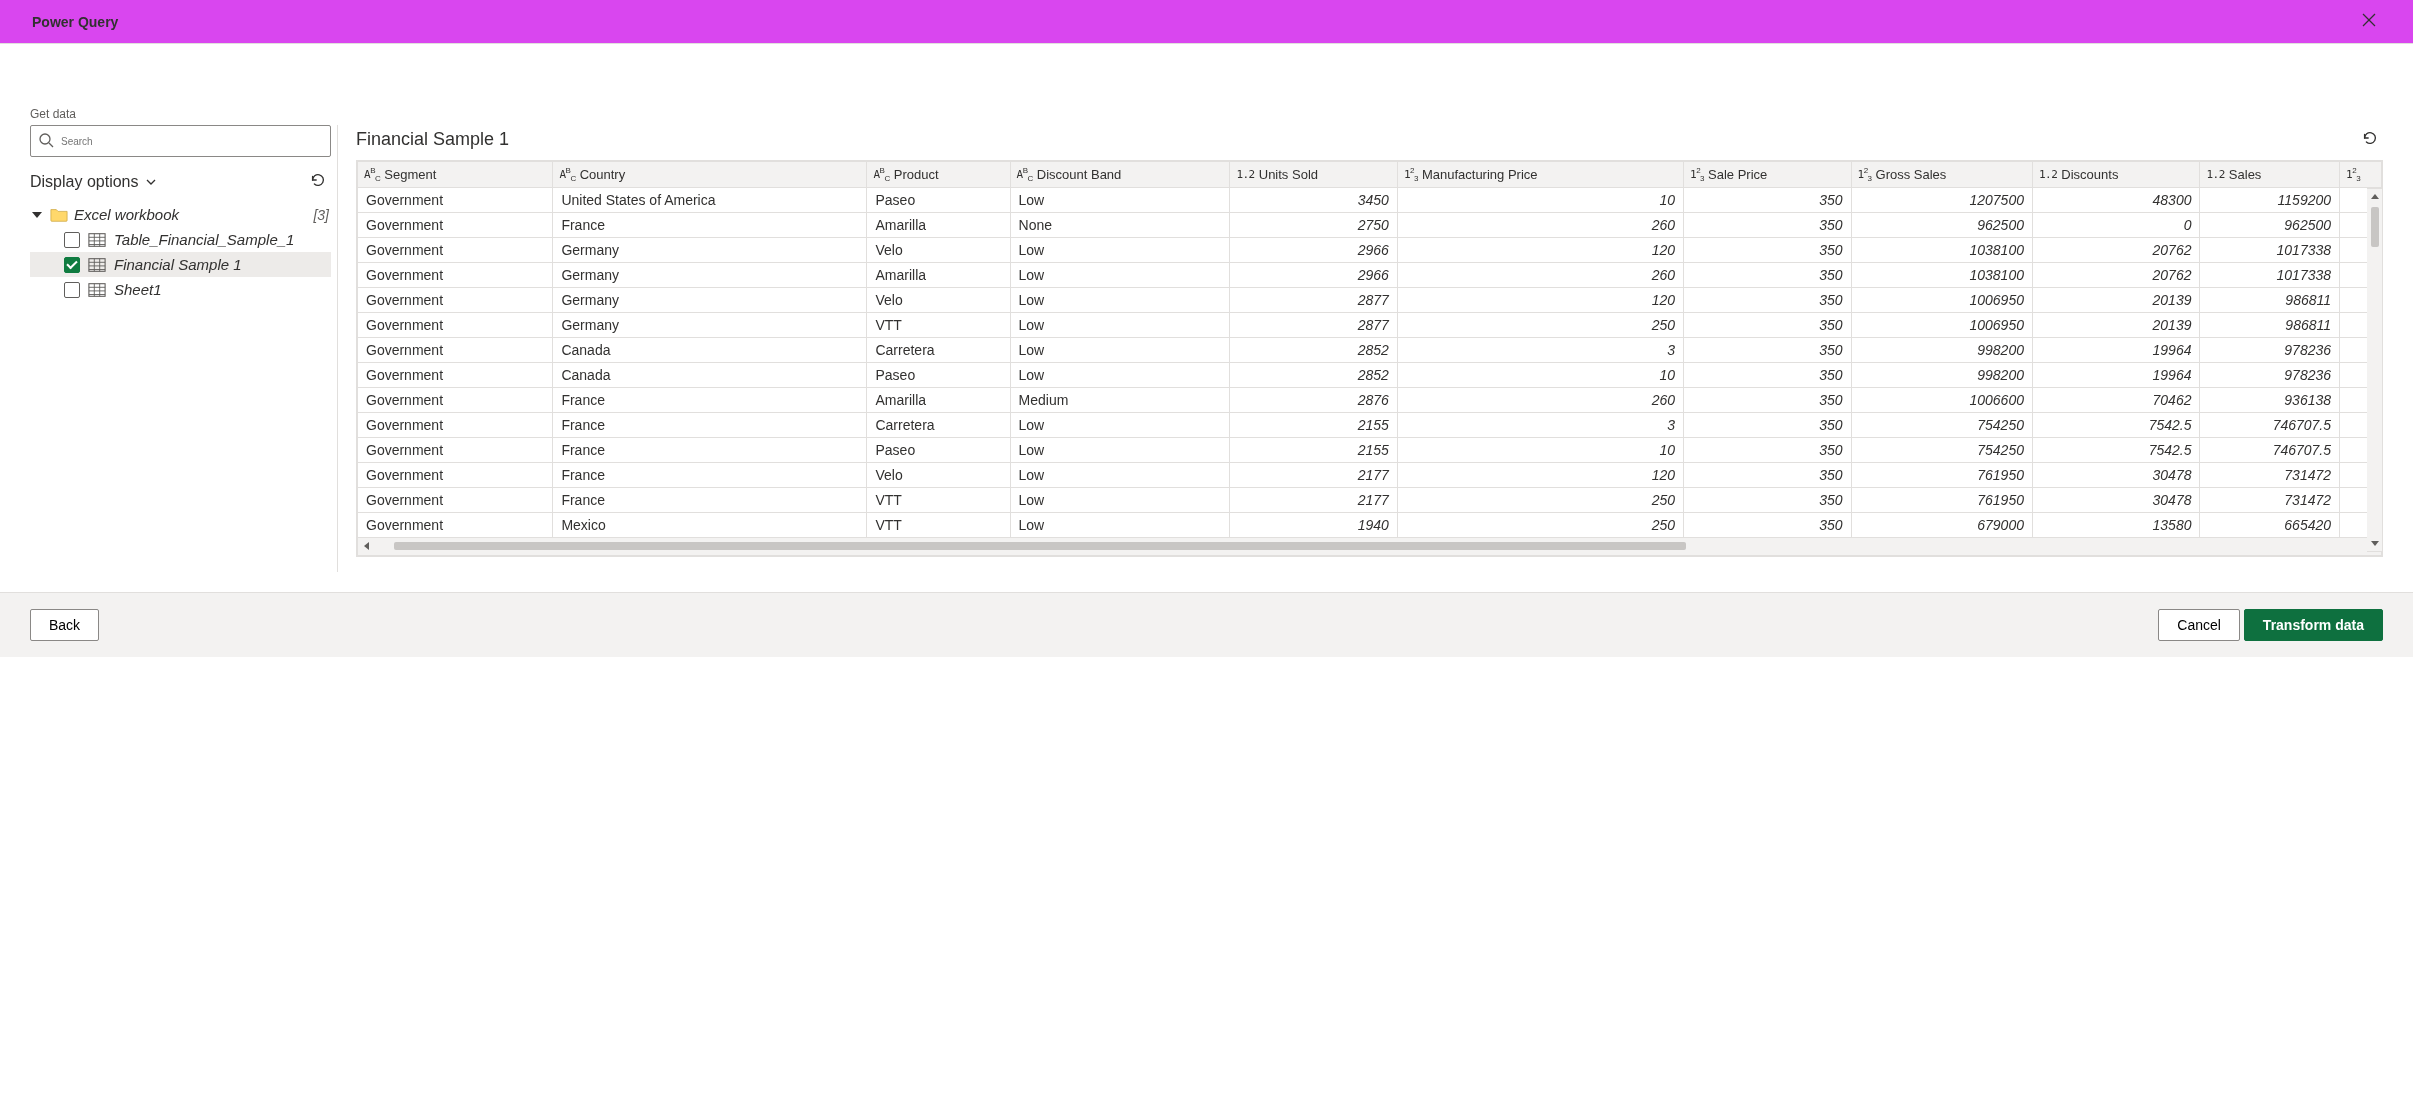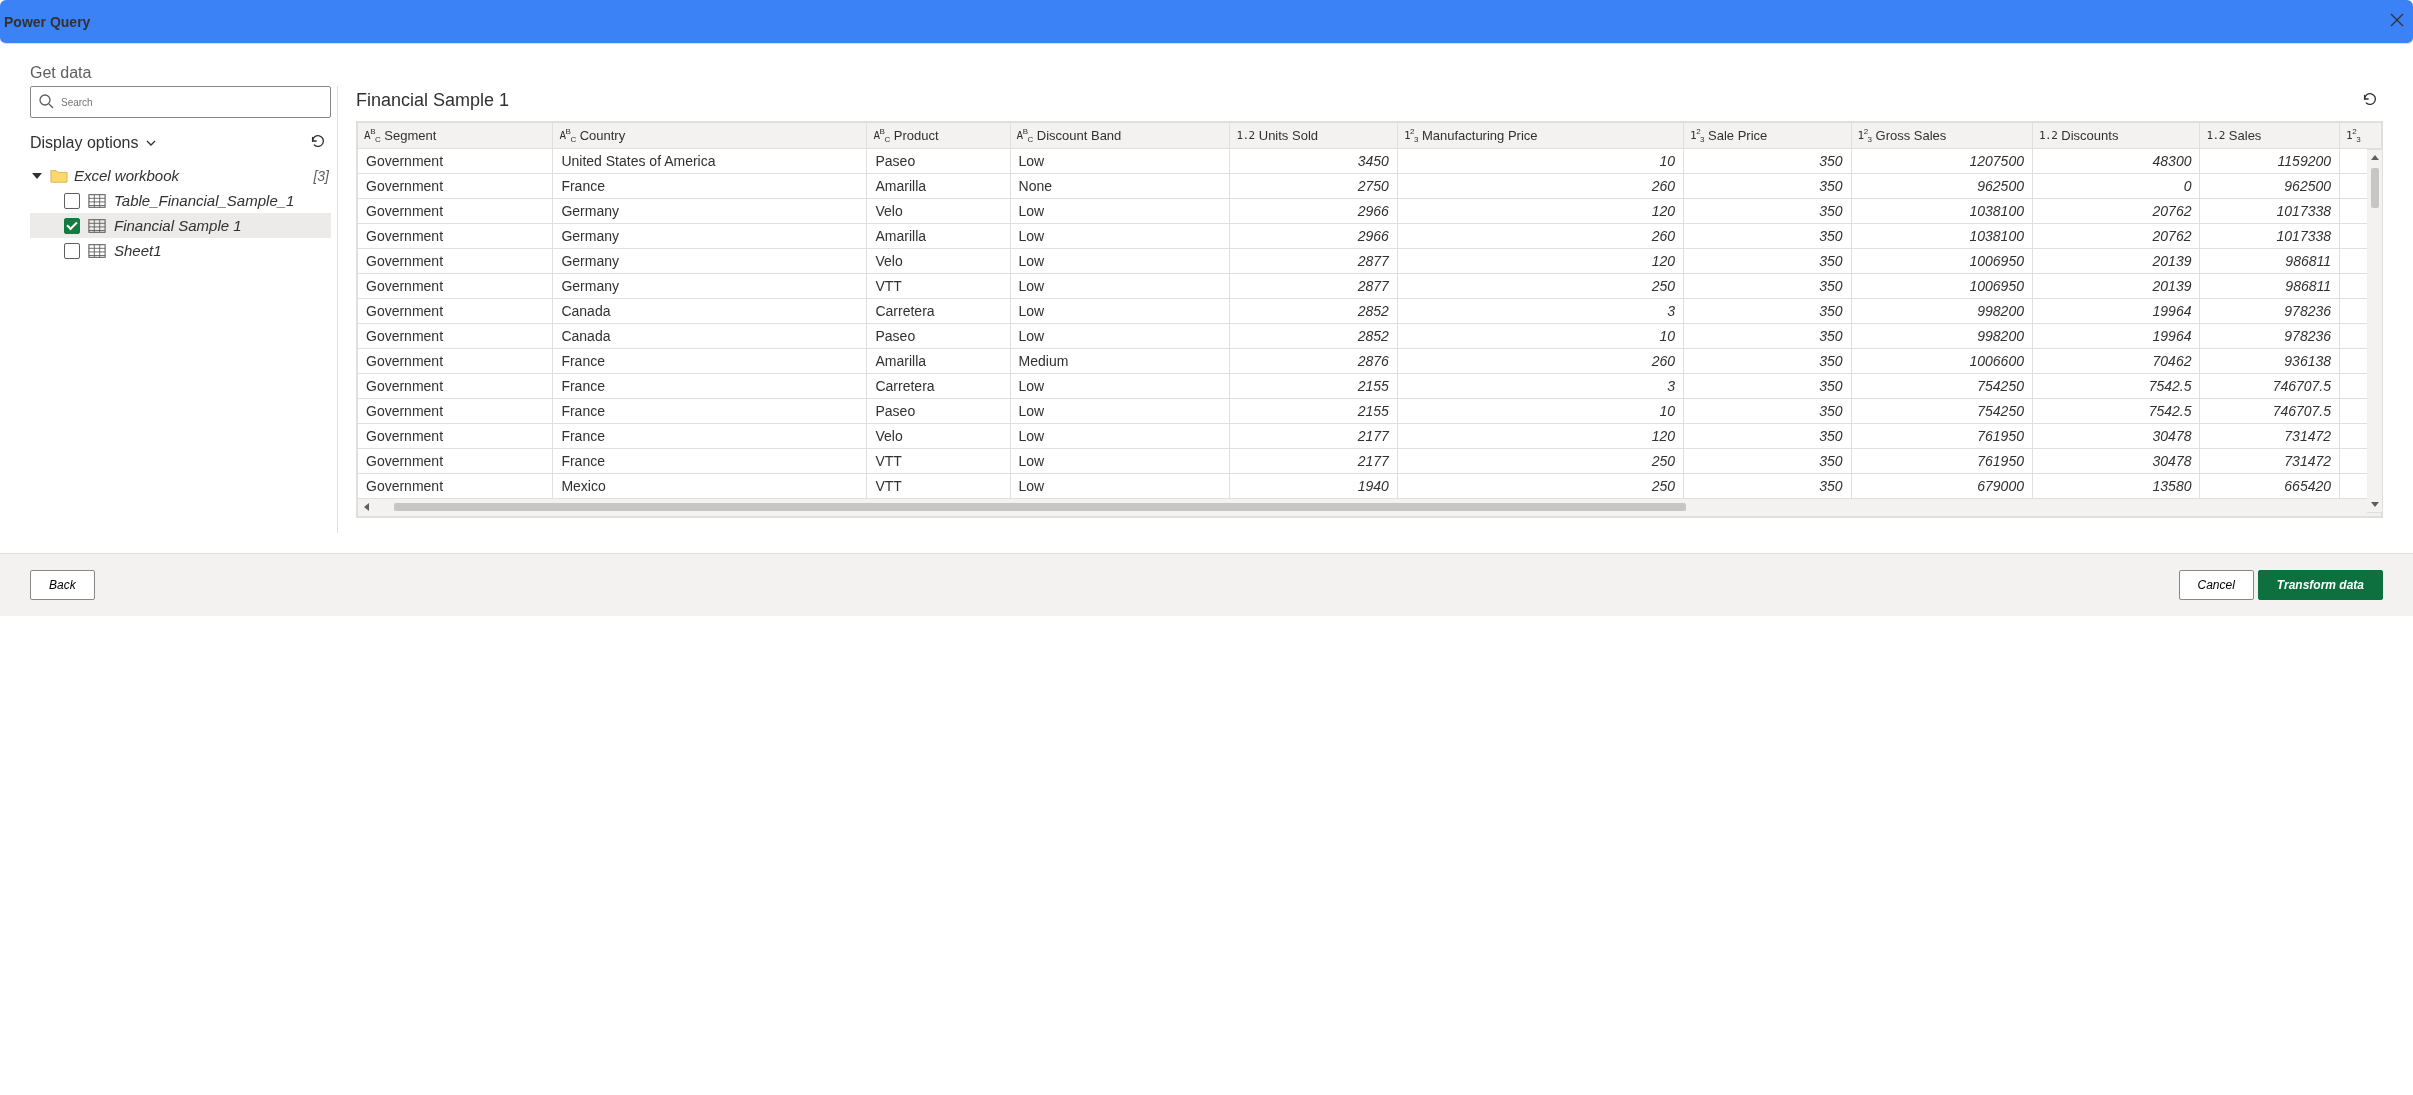--- a/index.html
+++ b/index.html
@@ -1,29 +1,29 @@
 <!DOCTYPE html>
 <html><head>
 <meta charset="utf-8">
 <style>
   * { box-sizing: border-box; margin:0; padding:0; font-family: "Segoe UI", Arial, sans-serif; }
   body { background:#ffffff; color:#323130; font-size:14px; }
 
   
   .titlebar {
     display:flex; align-items:center; justify-content:space-between;
-    padding:8px 4px; background:#3b82f6; border-bottom:1px solid #e1dfdd;border-radius:6px;
+    padding:8px 32px; background:#d946ef; border-bottom:1px solid #e1dfdd;
   }
   .titlebar .title { font-size:14px; color:#323130; font-weight:600; }
   .titlebar .close { cursor:pointer; padding:4px; }
   .titlebar .close svg { width:16px; height:16px; }
 
   
   .content { padding:20px 30px 0 30px; }
-  .breadcrumb { font-size:16px; color:#605e5c; margin-bottom:4px; }
+  .breadcrumb { font-size:12px; color:#605e5c; margin-bottom:4px;margin-top:43px; }
   .heading { font-size:26px; font-weight:600; margin-bottom:18px; }
 
   .split { display:flex; gap:18px; }
 
   
   .left { width:308px; flex-shrink:0; border-right:1px solid #e1dfdd; padding-right:6px;}
   .search-wrap { position:relative; margin-bottom:10px;}
   .search-wrap input {
     width:100%; height:32px; border:1px solid #8a8886; border-radius:2px;
     padding:0 10px 0 30px; font-size:10px; outline:none;
@@ -68,21 +68,21 @@
   .hscroll-bar { height:18px; background:#f3f2f1; border:1px solid #e1dfdd; border-top:none; display:flex; align-items:center; padding:0 4px; gap:4px;}
   .hscroll-bar .track { flex:1; height:8px; position:relative;}
   .hscroll-bar .thumb { position:absolute; left:18px; width:65%; height:8px; background:#c8c6c4; border-radius:2px;}
   .arrow-svg { fill:#605e5c;}
 
   
   .footer {
     margin-top:20px; padding:16px 30px; background:#f3f2f1; border-top:1px solid #e1dfdd;
     display:flex; align-items:center; justify-content:space-between;
   }
-  .btn { border:1px solid #8a8886; background:#ffffff; padding:7px 18px; font-size:12px; border-radius:2px; cursor:pointer;font-style:italic;}
+  .btn { border:1px solid #8a8886; background:#ffffff; padding:7px 18px; font-size:14px; border-radius:2px; cursor:pointer;}
   .btn-primary { background:#0e703f; border-color:#0e703f; color:#ffffff; font-weight:600;}
   .footer-right { display:flex; gap:4px;}
 </style>
 </head>
 <body>
 
 <div class="titlebar">
   <span class="title">Power Query</span>
   <span class="close">
     <svg viewBox="0 0 16 16">

